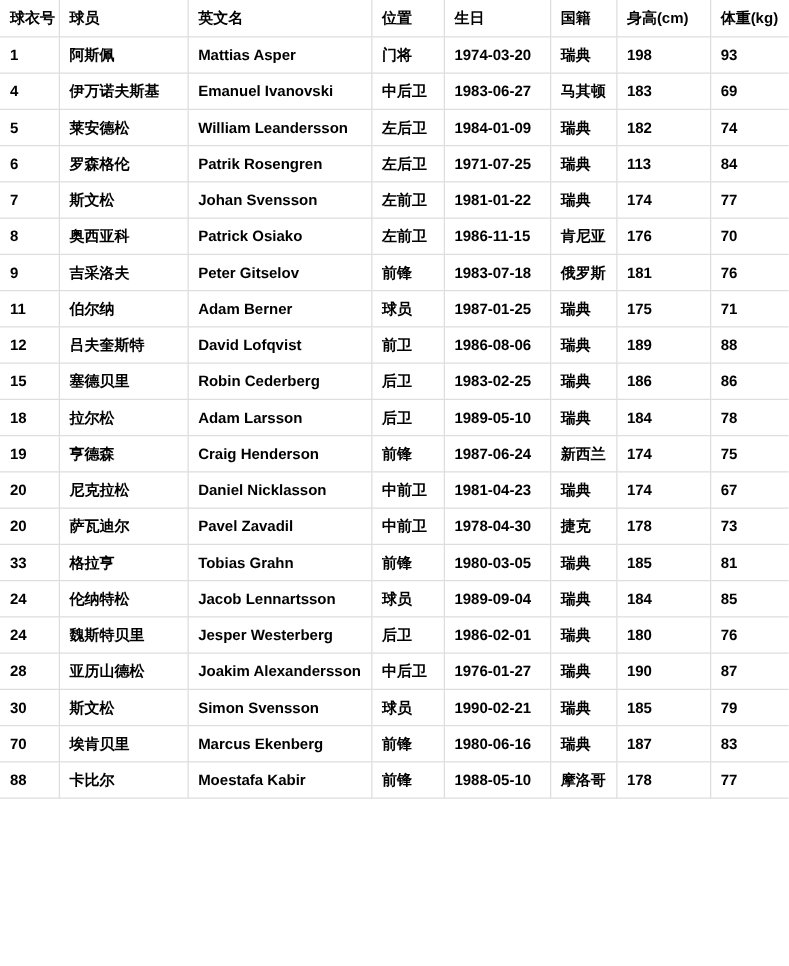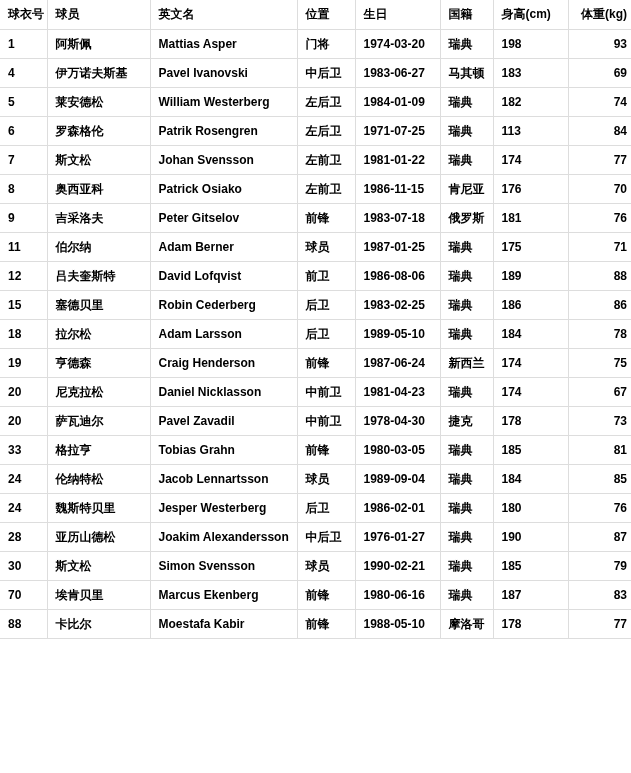--- a/index.html
+++ b/index.html
@@ -29,21 +29,21 @@
     padding: 0 4px 0 8px;
     border-right: 1px solid #dddddd;
     border-bottom: 1px solid #dddddd;
     white-space: nowrap;
     overflow: hidden;
     background: #ffffff;
   }
   table.roster th { height: 29px; }
   table.roster td { height: 28px; }
   table.roster th:last-child,
-  table.roster td:last-child { border-right: none; text-align: right; }
+  table.roster td:last-child { border-right: none; }
 </style>
 </head>
 <body>
 
 <table class="roster">
   <colgroup>
     <col style="width:47px">
     <col style="width:103px">
     <col style="width:147px">
     <col style="width:58px">
@@ -71,31 +71,31 @@
         <td>Mattias Asper</td>
         <td>门将</td>
         <td>1974-03-20</td>
         <td>瑞典</td>
         <td>198</td>
         <td>93</td>
       </tr>
       <tr>
         <td>4</td>
         <td>伊万诺夫斯基</td>
-        <td>Pavel Ivanovski</td>
+        <td>Emanuel Ivanovski</td>
         <td>中后卫</td>
         <td>1983-06-27</td>
         <td>马其顿</td>
         <td>183</td>
         <td>69</td>
       </tr>
       <tr>
         <td>5</td>
         <td>莱安德松</td>
-        <td>William Westerberg</td>
+        <td>William Leandersson</td>
         <td>左后卫</td>
         <td>1984-01-09</td>
         <td>瑞典</td>
         <td>182</td>
         <td>74</td>
       </tr>
       <tr>
         <td>6</td>
         <td>罗森格伦</td>
         <td>Patrik Rosengren</td>

